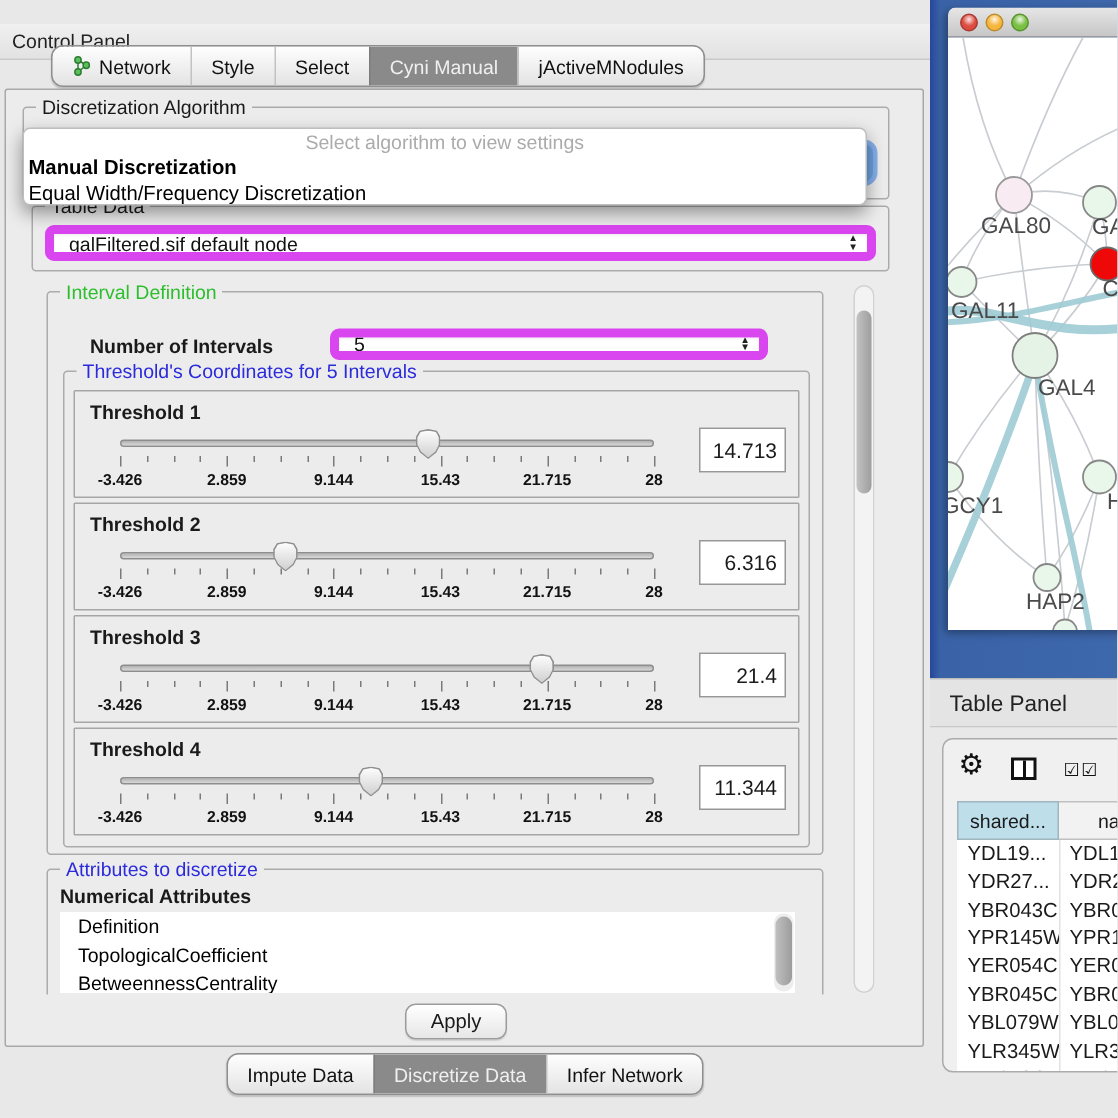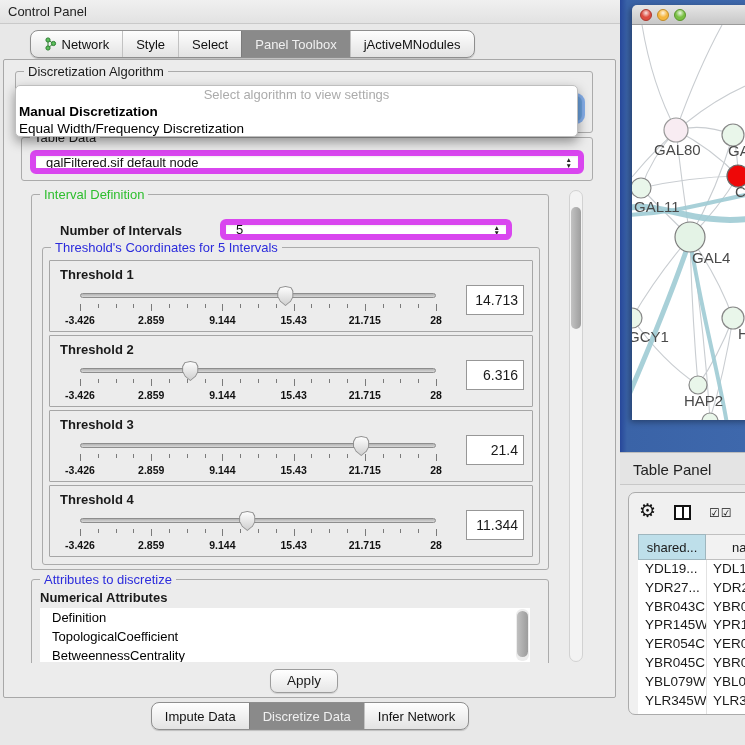--- a/index.html
+++ b/index.html
@@ -2,21 +2,21 @@
 <html><head>
 <meta charset="utf-8">
 <style>
   * { margin:0; padding:0; box-sizing:border-box; }
   html,body { width:745px; height:745px; overflow:hidden; }
   body { font-family:"Liberation Sans","DejaVu Sans",sans-serif; background:#E8E8E8; position:relative; color:#1A1A1A; }
   #app { position:absolute; inset:0; }
 
   
   #control-panel { position:absolute; left:0; top:0; width:620px; height:745px; background:#E8E8E8; }
-  .titlebar { position:absolute; left:0; top:0; width:688px; height:24px; background:linear-gradient(#F0F0F0,#E2E2E2); border-bottom:1px solid #C9C9C9; }
+  .titlebar { position:absolute; left:0; top:16px; width:688px; height:24px; background:linear-gradient(#F0F0F0,#E2E2E2); border-bottom:1px solid #C9C9C9; }
   .titlebar .wtitle { position:absolute; left:8px; top:4px; font-size:13px; color:#222; }
   .titlebar .wicon { position:absolute; top:3px; font-size:12px; color:#222; width:16px; text-align:center; cursor:default; }
   .titlebar .float { right:40px; }
   .titlebar .close { right:18px; font-weight:bold; }
 
   .tabbar-row { position:absolute; left:0; top:30px; width:504px; text-align:center;border-radius:12px; }
   .segbar { display:inline-flex; border:1px solid #8E8E8E; border-radius:8px; overflow:hidden; background:linear-gradient(#FEFEFE,#E3E3E3); box-shadow:0 1px 1px rgba(0,0,0,.18); }
   .seg { padding:0 13px; height:26px; line-height:25px; font-size:13px; color:#111; border-left:1px solid #C2C2C2; display:flex; align-items:center; gap:5px; white-space:nowrap; }
   .seg:first-child { border-left:none; }
   .seg.sel { background:#8A8A8A; color:#F0F0F0; border-left-color:#7C7C7C; }
@@ -131,21 +131,21 @@
             </span>
             <span>Network</span>
           </div>
           <div class="seg">
             <span>Style</span>
           </div>
           <div class="seg">
             <span>Select</span>
           </div>
           <div class="seg sel">
-            <span>Panel Toolbox</span>
+            <span>Cyni Manual</span>
           </div>
           <div class="seg">
             <span>jActiveMNodules</span>
           </div>
         </div>
     </div>
 
     <div class="main-panel">
 
       <div class="group" id="algo-group">

